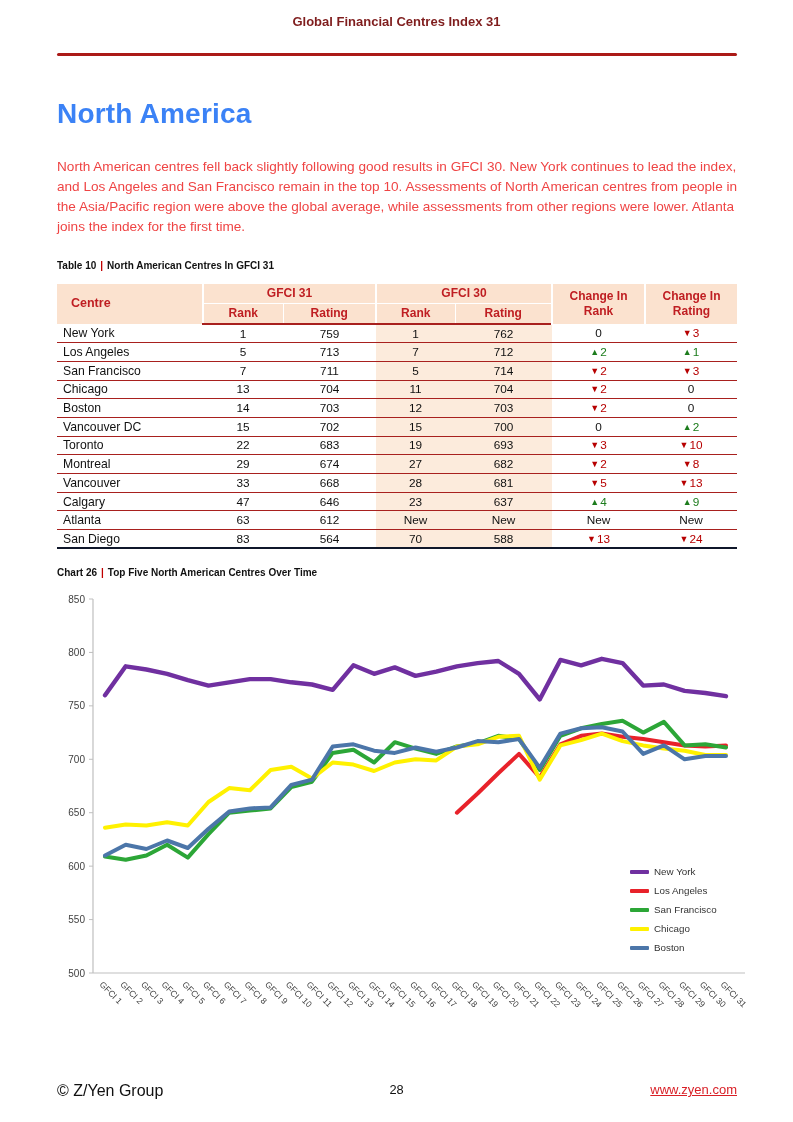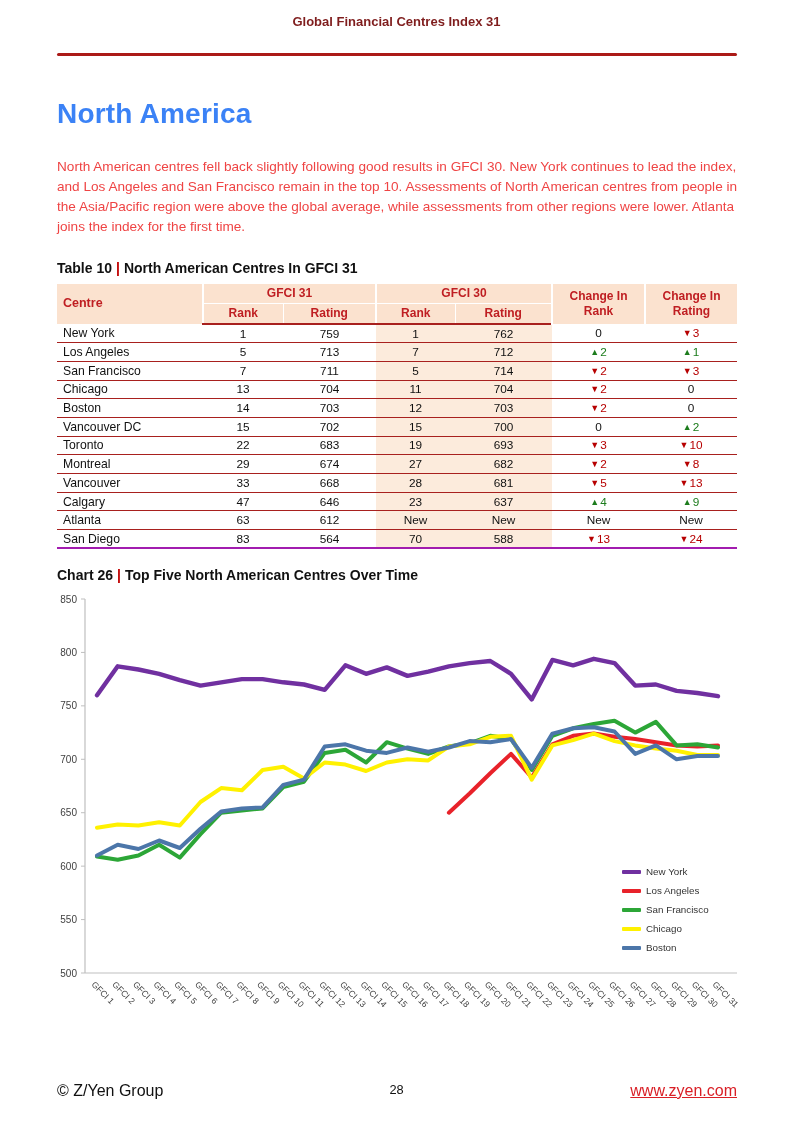--- a/index.html
+++ b/index.html
@@ -12,60 +12,60 @@
   .doc-header { position:absolute; top:14px; left:0; width:100%; text-align:center;
     font-size:13px; font-weight:bold; color:#7f1d1d; }
   .top-rule { position:absolute; top:53px; left:57px; width:680px; height:3px;
     background:#AB1A17; border-radius:2px; }
 
   .section-title { position:absolute; top:98px; left:57px; font-size:28px;
     color:#3b82f6; letter-spacing:0.2px; }
   .intro { position:absolute; top:157px; left:57px; width:684px; font-size:13.6px;
     line-height:1.48; color:#ef4444; }
 
-  .caption { position:absolute; left:57px; font-size:14px; font-weight:bold; color:#111; }
+  .caption { position:absolute; left:57px; font-size:10px; font-weight:bold; color:#111; }
   .caption .sep { color:#C00000; padding:0 4px; }
   #table-caption { top:260px; }
   #chart-caption { top:567px; }
 
   table.centres { position:absolute; top:284px; left:57px; width:680px;
     border-collapse:collapse; table-layout:fixed; }
   table.centres th, table.centres td { padding:0; vertical-align:middle; }
   table.centres thead th {
     background:#FBE2CF; color:#BF1E22; font-size:12px; font-weight:bold;
     text-align:center; line-height:1.25; padding:2px 0;
   }
   table.centres thead tr.h1 th { border-bottom:1.5px solid #ffffff; }
   table.centres thead th.grp { border-left:2px solid #ffffff; }
   table.centres thead th.sub { border-left:1px solid #ffffff; }
-  table.centres thead th.centre-h { text-align:left; padding-left:6px; font-size:12.5px; }
+  table.centres thead th.centre-h { text-align:left; padding-left:14px; font-size:12.5px; }
   table.centres thead tr.h2 th { border-bottom:2px solid #A8201E; }
   table.centres thead th[rowspan] { border-bottom:2px solid #A8201E; }
   table.centres tbody td {
     font-size:11.8px; color:#111; text-align:center; height:18.7px;
     border-bottom:1.2px solid #A8201E;
   }
   table.centres tbody td.centre { text-align:left; padding-left:6px; font-size:12.2px; }
   table.centres tbody td.peach { background:#FCEBDC; }
-  table.centres tbody tr:last-child td { border-bottom:2px solid #a21caf; }
+  table.centres tbody tr:last-child td { border-bottom:2px solid #0f172a; }
   .chg-up { color:#1C7C1C; }
   .chg-down { color:#B70000; }
   .arrow { font-size:9px; margin-right:1px; position:relative; top:-1px; }
 
-  .chart-wrap { position:absolute; top:590px; left:45px; width:705px; height:460px;text-align:right; }
+  .chart-wrap { position:absolute; top:590px; left:53px; width:705px; height:460px;text-align:right; }
   .chart-wrap svg { position:absolute; top:0; left:0; }
   .legend { position:absolute; left:577px; top:272px; }
   .legend-item { display:flex; align-items:center; height:19px; }
   .legend-swatch { width:19px; height:4px; border-radius:1px; margin-right:5px; }
   .legend-label { font-size:9.8px; color:#333; }
 
   .footer-left { position:absolute; top:1082px; left:57px; font-size:16px; color:#111; }
   .footer-page { position:absolute; top:1082px; left:0; width:100%; text-align:center;
     font-size:12.8px; color:#111; }
-  .footer-link { position:absolute; top:1082px; right:56px; font-size:16px;
+  .footer-link { position:absolute; top:1082px; right:56px; font-size:13px;
     color:#D91F26; text-decoration:underline; }
 </style>
 </head>
 <body>
 
 <div class="page">
 
   <div class="doc-header">Global Financial Centres Index 31</div>
   <div class="top-rule"></div>
 

